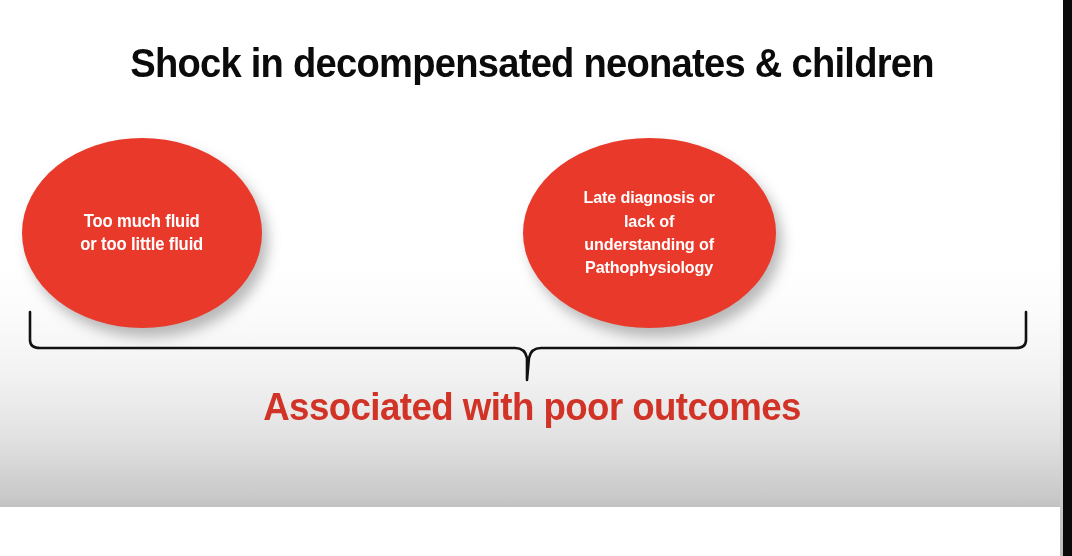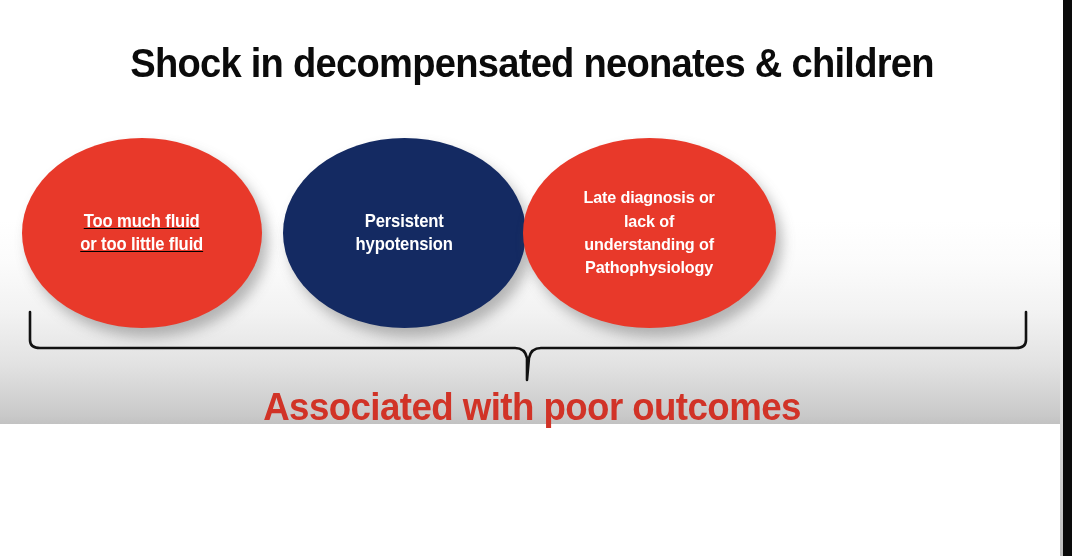--- a/index.html
+++ b/index.html
@@ -7,21 +7,21 @@
   html, body {
     width: 1072px;
     height: 556px;
     overflow: hidden;
     font-family: "Liberation Sans", sans-serif;
   }
 
   #slide {
     position: relative;
     width: 1072px;
-    height: 424px;
+    height: 507px;
     background: linear-gradient(to bottom,
         #ffffff 0%,
         #ffffff 52%,
         #fbfbfb 62%,
         #f2f2f2 74%,
         #e2e2e2 86%,
         #c9c9c9 98%,
         #c2c2c2 100%);
   }
 
@@ -91,21 +91,21 @@
   }
 
   .ellipse.red    { background: #e8392a; }
   .ellipse.navy   { background: #142a62; }
   .ellipse.peach  { background: #f4cbac; }
 
   .ellipse.red .etext,
   .ellipse.navy .etext  { color: #ffffff; }
   .ellipse.peach .etext { color: #171717; }
 
-  #ell-0 { left: 22px;  width: 240px; text-decoration: underline; }
+  #ell-0 { left: 22px;  width: 240px; }
   #ell-1 { left: 283px; width: 243px; }
   #ell-2 { left: 523px; width: 253px; }
   #ell-3 { left: 813px; width: 238px; }
 
   #ell-2 .etext { font-size: 17px; line-height: 1.38; }
 
   
   #brace {
     position: absolute;
     left: 0;
@@ -140,26 +140,20 @@
 
   <div id="ellipse-row">
 
     <div class="ellipse red" id="ell-0">
       <div class="etext">
         <span>Too much fluid</span><br>
         <span>or too little fluid</span>
       </div>
     </div>
 
-    <div class="ellipse navy" id="ell-1">
-      <div class="etext">
-        <span>Persistent</span><br>
-        <span>hypotension</span>
-      </div>
-    </div>
 
     <div class="ellipse red" id="ell-2">
       <div class="etext">
         <span>Late diagnosis or</span><br>
         <span>lack of</span><br>
         <span>understanding of</span><br>
         <span>Pathophysiology</span>
       </div>
     </div>
 

